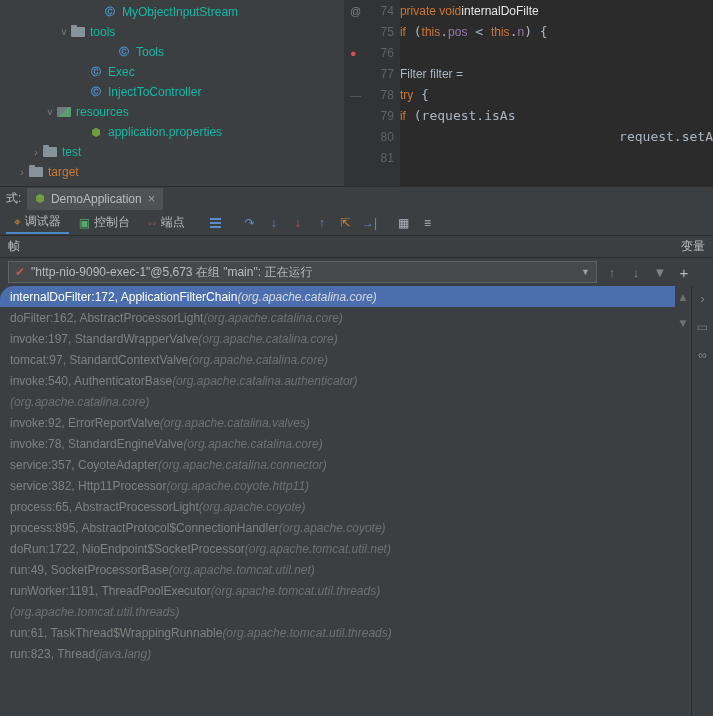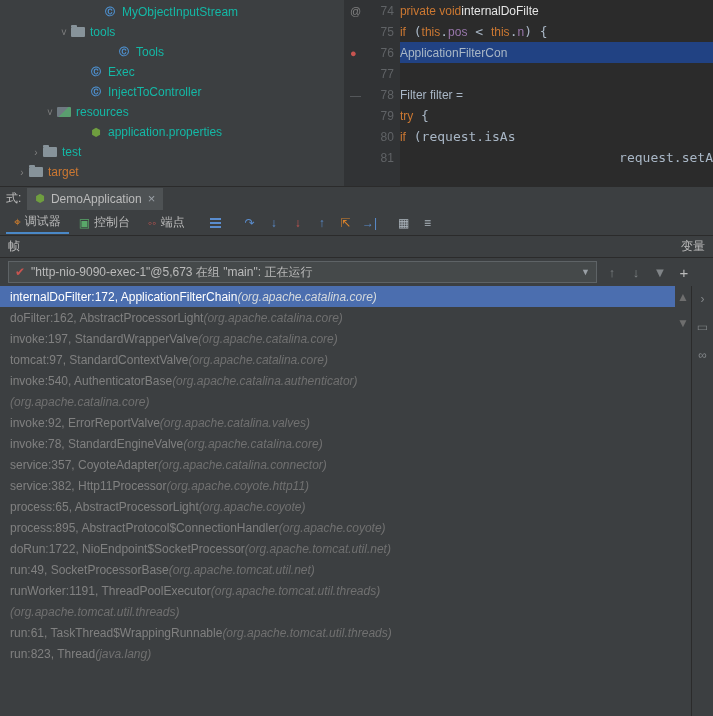--- a/index.html
+++ b/index.html
@@ -49,21 +49,21 @@
 .frames-label { flex: 0 0 auto; }
 .vars-label { margin-left: auto; }
 
 .thread-row { height: 28px; background: #3c3f41; display: flex; align-items: center; padding: 0 8px; gap: 6px; }
 .thread-select { flex: 1; height: 22px; background: #45494a; border: 1px solid #5e6366; display: flex; align-items: center; padding: 0 6px; color: #bbbbbb; gap: 6px; }
 .check { color: #c75450; font-size: 12px; }
 .dd-arrow { margin-left: auto; color: #9aa0a6; font-size: 9px; }
 .nav-btn { width: 18px; color: #808487; text-align: center; font-size: 13px; }
 .plus-btn { width: 18px; color: #bbbbbb; text-align: center; font-size: 15px; }
 
-.stack-area { flex: 1; display: flex; overflow: hidden; }
+.stack-area { flex: 1; display: flex; overflow: hidden; border-radius: 14px; }
 .stack-list { flex: 1; background: #3c3f41; overflow: hidden; }
 .stack-row { height: 21px; display: flex; align-items: center; padding: 0 10px; color: #808080; white-space: nowrap; }
 .stack-row.sel { background: #4b6eaf; color: #ffffff; }
 .stack-row .pkg { font-style: italic; }
 .stack-row.sel .pkg { color: #d4d9dd; }
 .stack-row:not(.sel) .pkg { color: #707070; }
 .side-scroll { width: 16px; background: #3c3f41; display: flex; flex-direction: column; align-items: center; padding-top: 4px; gap: 8px; color: #6e6e6e; font-size: 9px; }
 .right-gutter { width: 22px; background: #3c3f41; display: flex; flex-direction: column; align-items: center; padding-top: 6px; gap: 14px; color: #808487; }
 .right-gutter.upper { border-left: 1px solid #2b2b2b; }
 </style>
@@ -171,21 +171,20 @@
         <div class="gutter-row">
           <span>80</span>
         </div>
         <div class="gutter-row">
           <span>81</span>
         </div>
       </div>
     <div class="code-col" id="codecol">
         <div class="code-row">            <span class="kw">private void</span> <span class="fn">internalDoFilte</span></div>
         <div class="code-row">                <span class="kw">if</span> (<span class="kw">this</span>.<span class="field">pos</span> &lt; <span class="kw">this</span>.<span class="field">n</span>) {</div>
-        <div class="code-row sel">                    <span class="ident">ApplicationFilterCon</span></div>
         <div class="code-row"></div>
         <div class="code-row">                        <span class="ident">Filter filter =</span></div>
         <div class="code-row">                    <span class="kw">try</span> {</div>
         <div class="code-row">                        <span class="kw">if</span> (request.isAs</div>
         <div class="code-row">                            request.setA</div>
       </div>
   </div>
 </div>
 
 <div class="tab-strip">

